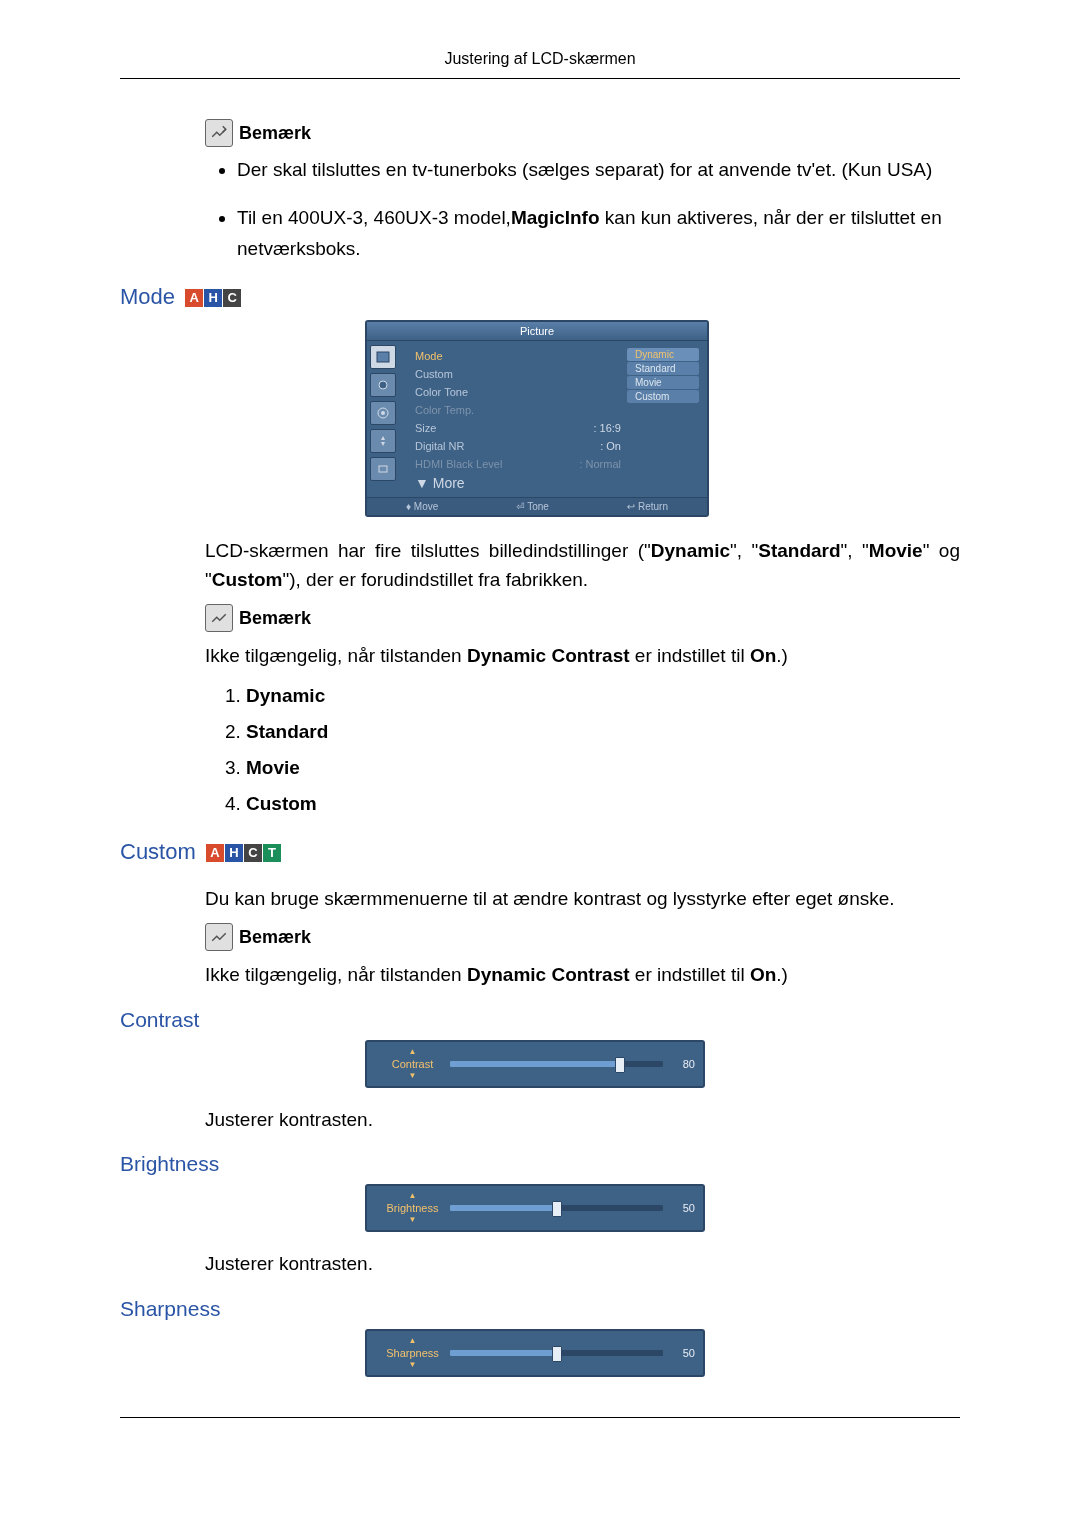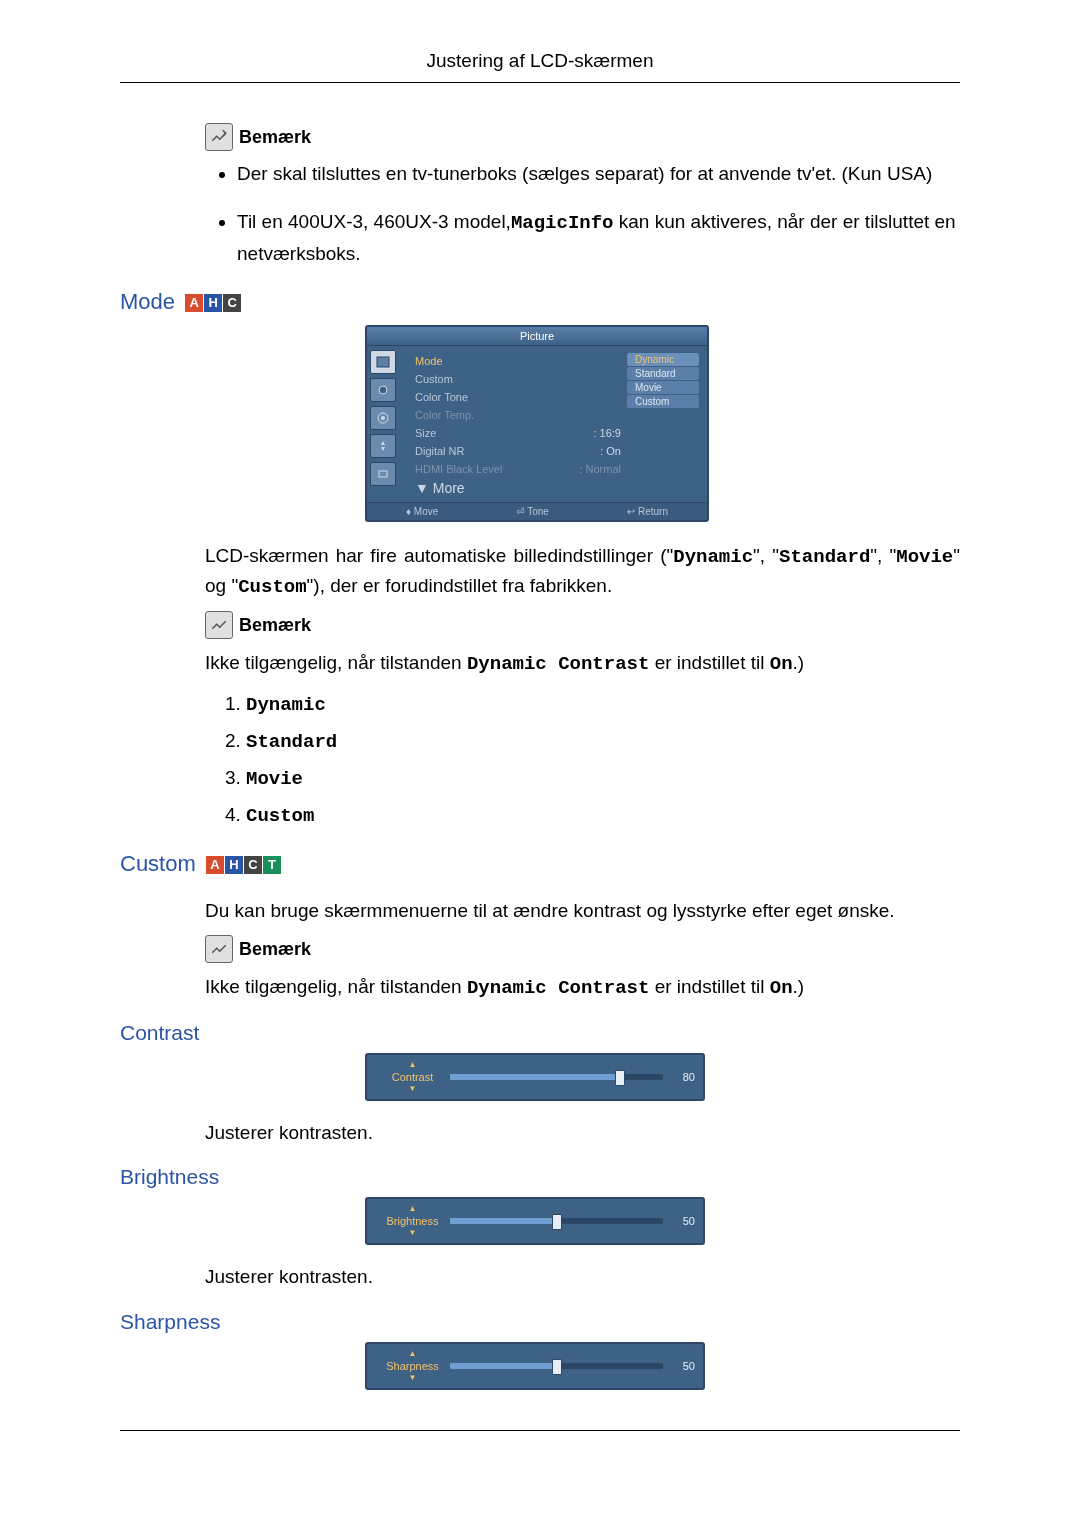--- a/index.html
+++ b/index.html
@@ -10,21 +10,21 @@
     color: #000;
   }
   .page {
     width: 1080px;
     margin: 0 auto;
     padding: 50px 0 40px;
     box-sizing: border-box;
   }
   .header-line {
     text-align: center;
-    font-size: 19px;
+    font-size: 16px;
     padding-bottom: 10px;
     border-bottom: 1px solid #000;
     margin: 0 120px 40px;
   }
   .content {
     margin: 0 120px;
   }
   .note-row {
     display: flex;
     align-items: center;
@@ -230,21 +230,21 @@
   .slider-val {
     color:#e8eef5;
     font-size:11px;
     width:24px;
     text-align:right;
   }
   .foot-line {
     border-top: 1px solid #000;
     margin: 40px 120px 0;
   }
-  b { font-weight: bold; font-family: Liberation Mono, monospace; }
+  b { font-weight: bold; }
 </style>
 </head>
 <body>
 
 <div class="page">
   <div class="header-line">Justering af LCD-skærmen</div>
 
   <div class="content">
 
     <div class="note-row">
@@ -345,21 +345,21 @@
         </div>
         <div class="osd-foot">
           <span><span>♦</span> <span>Move</span></span>
           <span><span>⏎</span> <span>Tone</span></span>
           <span><span>↩</span> <span>Return</span></span>
         </div>
       </div>
     </div>
 
     <div class="body-text">
-      <span>LCD-skærmen har fire automatiske billedindstillinger ("</span><b>Dynamic</b><span>", "</span><b>Standard</b><span>", "</span><b>Movie</b><span>" og "</span><b>Custom</b><span>"), der er forudindstillet fra fabrikken.</span>
+      <span>LCD-skærmen har fire tilsluttes billedindstillinger ("</span><b>Dynamic</b><span>", "</span><b>Standard</b><span>", "</span><b>Movie</b><span>" og "</span><b>Custom</b><span>"), der er forudindstillet fra fabrikken.</span>
     </div>
 
 
     <div class="note-row inline" style="margin-left:85px;">
       <span class="note-icon">
         <svg viewBox="0 0 24 24">
             <path d="M3 17l6-6 4 4 8-8" stroke="#555" stroke-width="2" fill="none"></path>
           </svg>
       </span>
       <span class="note-label">Bemærk</span>

